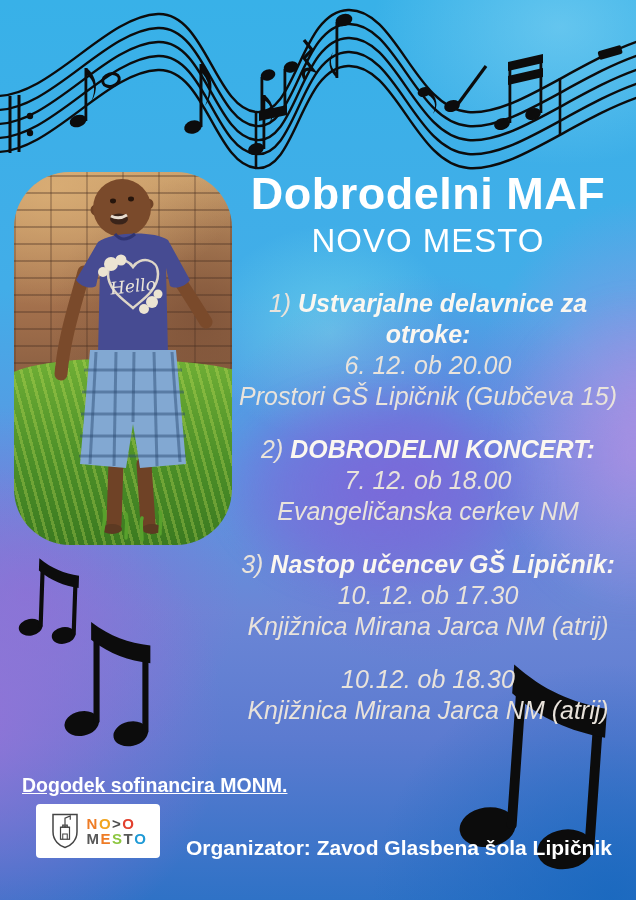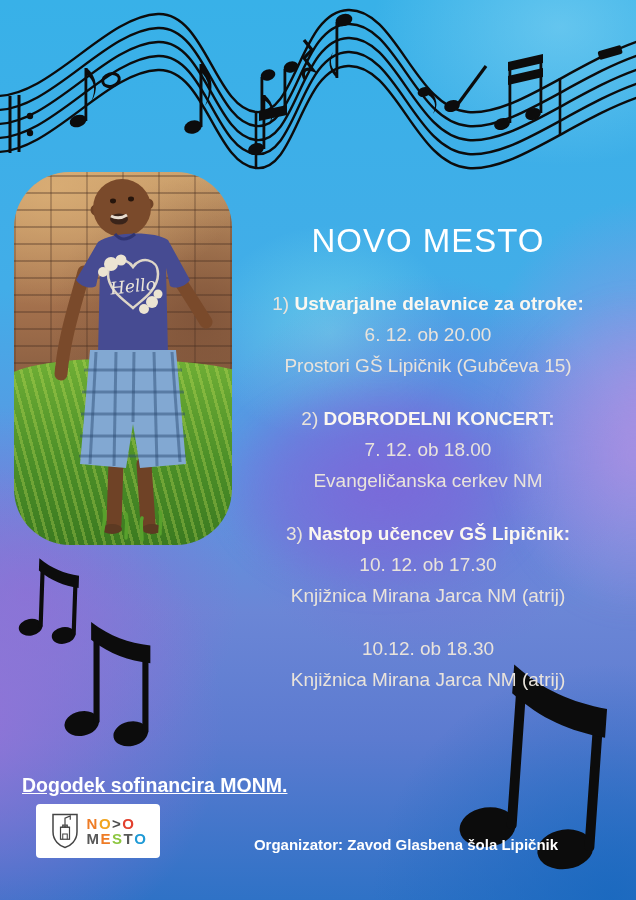--- a/index.html
+++ b/index.html
@@ -40,30 +40,30 @@
     border-radius:45% 60% 0 0 / 14% 10% 0 0;
     background:
       repeating-linear-gradient(75deg, rgba(214,232,96,.28) 0 3px, transparent 3px 9px),
       linear-gradient(180deg,#6fae35,#4c8f28 55%,#3b7a20);}
   .kid{position:absolute;left:0;top:0;width:218px;height:373px;}
   
   .rightcol{position:absolute;left:226px;width:404px;text-align:center;z-index:3;}
   .title{top:168px;font-size:45px;line-height:52px;font-weight:700;color:#ffffff;letter-spacing:.5px;}
   .subtitle{top:222px;font-size:33px;line-height:38px;font-weight:400;color:#ffffff;letter-spacing:1px;}
   .events{top:288px;}
-  .event{margin-bottom:22px;font-size:19px;line-height:31px;color:#e9e3db;}
+  .event{margin-bottom:22px;font-size:25px;line-height:31px;color:#e9e3db;font-style:italic;}
   .ev-num{font-weight:400;}
   .ev-title{font-weight:700;color:#fbf7f0;}
   .funding{position:absolute;left:22px;top:774px;font-size:19.5px;font-weight:700;color:#ffffff;z-index:3;text-decoration:underline;}
   .logo-box{position:absolute;left:36px;top:804px;width:124px;height:54px;background:#ffffff;
     border-radius:4px;display:flex;align-items:center;justify-content:center;gap:7px;z-index:3;}
   .lg-col{display:flex;flex-direction:column;line-height:15px;}
   .lg-row{display:flex;gap:1px;font-weight:800;font-size:15px;letter-spacing:.5px;}
-  .organizer{position:absolute;left:186px;top:836px;width:440px;text-align:center;
-    font-size:15px;font-weight:700;color:#ffffff;z-index:3;}
+  .organizer{position:absolute;left:186px;top:836px;width:440px;
+    font-size:21px;font-weight:700;color:#ffffff;z-index:3;}
   svg{display:block;}
 </style>
 </head>
 <body>
 
 <div class="poster">
   <div class="blob blob1"></div>
   <div class="blob blob2"></div>
 
   <svg class="staff" viewBox="0 0 636 215" aria-hidden="true">
@@ -181,20 +181,21 @@
       </g>
       <g stroke="#58a02c" stroke-width="3.5" fill="none" stroke-linecap="round">
         <path d="M88,362 C90,352 92,346 90,338"></path>
           <path d="M112,366 C112,356 114,348 112,342"></path>
         <path d="M146,362 C146,352 148,346 146,340"></path>
           <path d="M128,368 C128,358 126,352 128,346"></path>
       </g>
     </svg>
   </div>
 
+  <div class="rightcol title">Dobrodelni MAF</div>
   <div class="rightcol subtitle">NOVO MESTO</div>
 
   <div class="rightcol events">
     <div class="event">
       <div><span class="ev-num">1)</span> <span class="ev-title">Ustvarjalne delavnice za otroke:</span></div>
       <div>6. 12. ob 20.00</div>
       <div>Prostori GŠ Lipičnik (Gubčeva 15)</div>
     </div>
     <div class="event">
       <div><span class="ev-num">2)</span> <span class="ev-title">DOBRODELNI KONCERT:</span></div>

